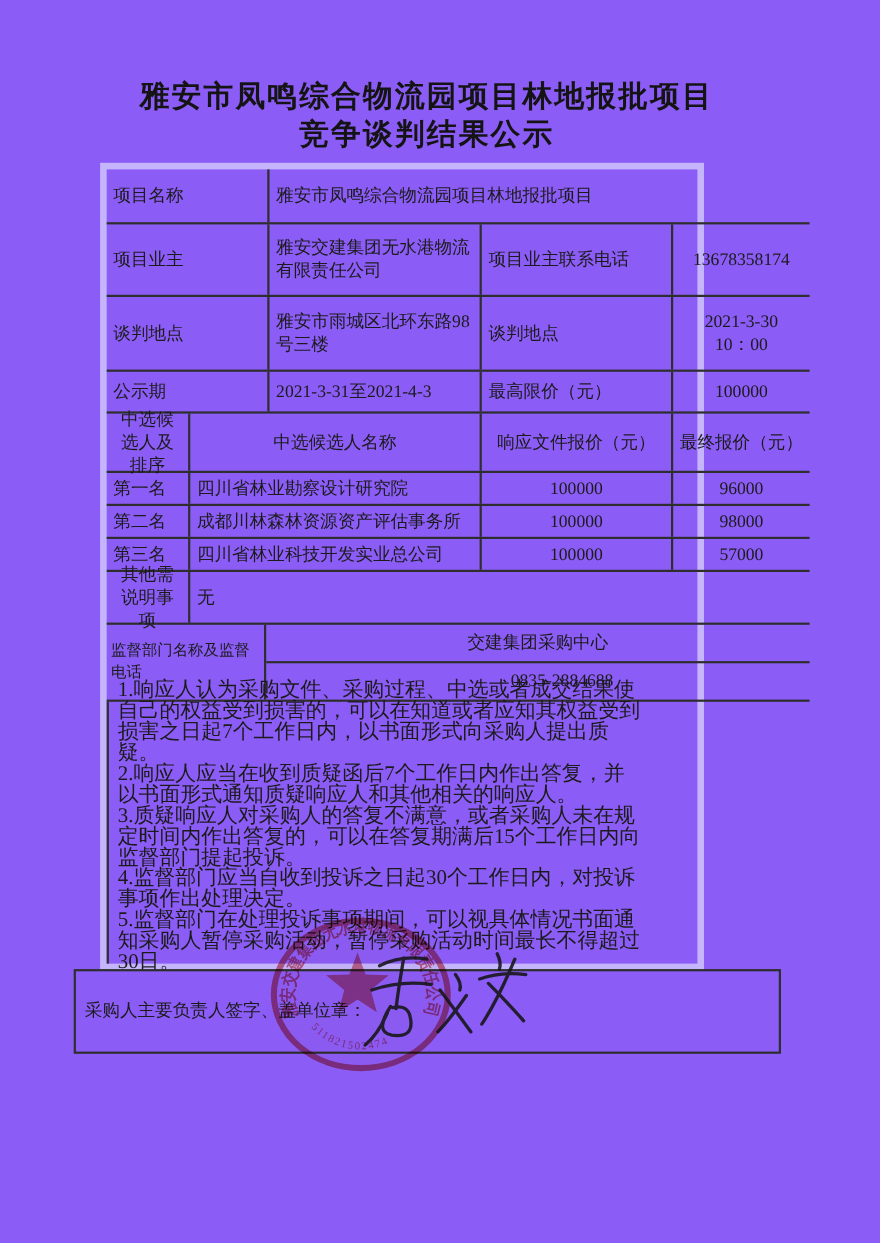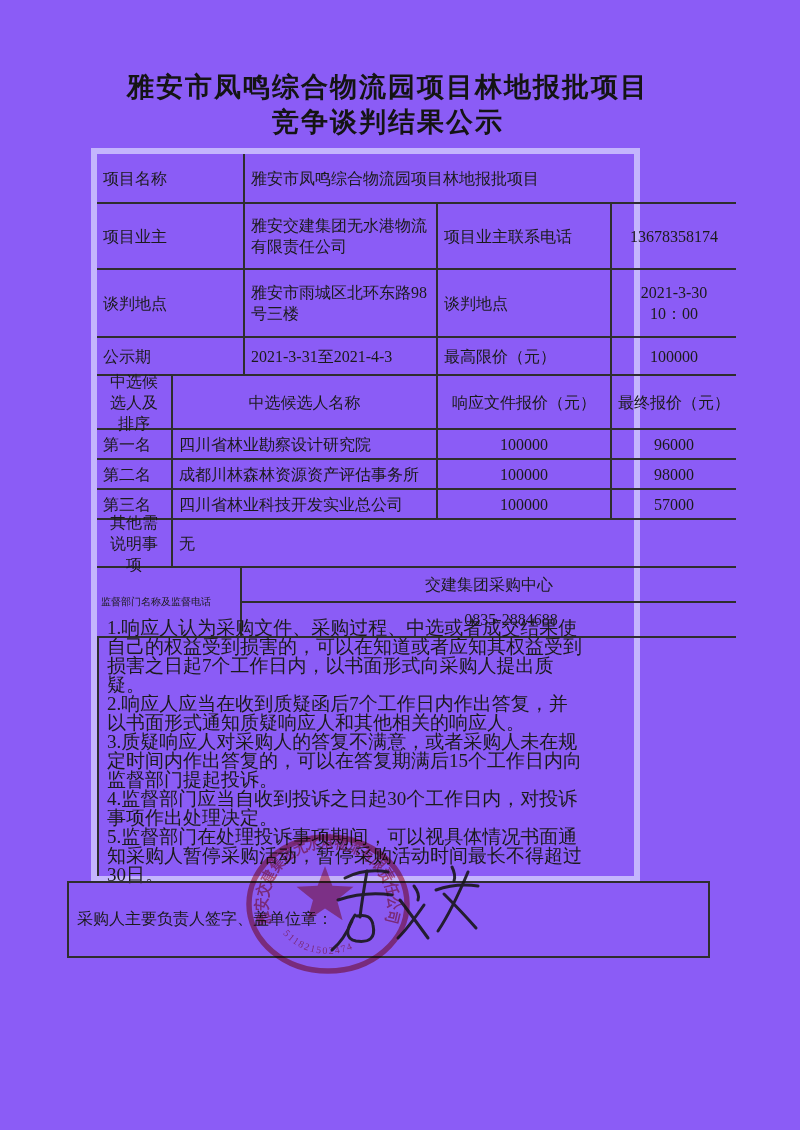--- a/index.html
+++ b/index.html
@@ -28,21 +28,21 @@
   .cell.left{align-items:flex-start;text-align:left;}
   .h48{height:48px}.h66{height:66px}.h68{height:68px}.h38{height:38px}
   .h54{height:54px}.h30{height:30px}.h70{height:70px}.h240{height:240px}
   .w146{width:146px}.w193{width:193px}.w174{width:174px}.w126{width:126px}
   .w74{width:74px}.w265{width:265px}.w565{width:565px}.w143{width:143px}.w496{width:496px}
   .sub2{padding:0;justify-content:stretch;}
   .subrow{flex:1;display:flex;align-items:center;justify-content:center;box-sizing:border-box;}
   .subrow + .subrow{border-top:2px solid #2e2e2e;padding-left:44px;}
   .objection-text{font-size:19px;line-height:19px;padding:4px 10px 16px 8px;}
   .objection-text p{margin:0;}
-  .lbl-wrap{font-size:10px;line-height:20px;}
+  .lbl-wrap{font-size:14px;line-height:20px;}
   .sigbox{
     position:absolute;left:67px;top:881px;width:643px;height:77px;
     border:2px solid #2e2e2e;box-sizing:border-box;
     display:flex;align-items:center;padding-left:8px;font-size:16px;
   }
   .seal{position:absolute;left:236px;top:830px;mix-blend-mode:multiply;opacity:.92;}
   .signature{position:absolute;left:310px;top:855px;}
   .nowrap{white-space:nowrap;}
 </style>
 </head>

